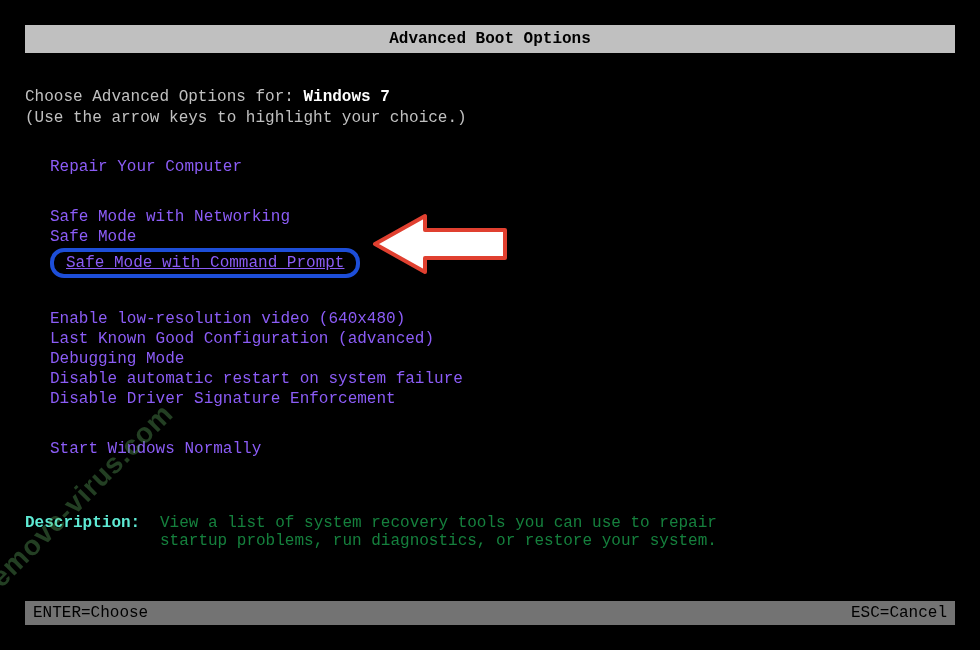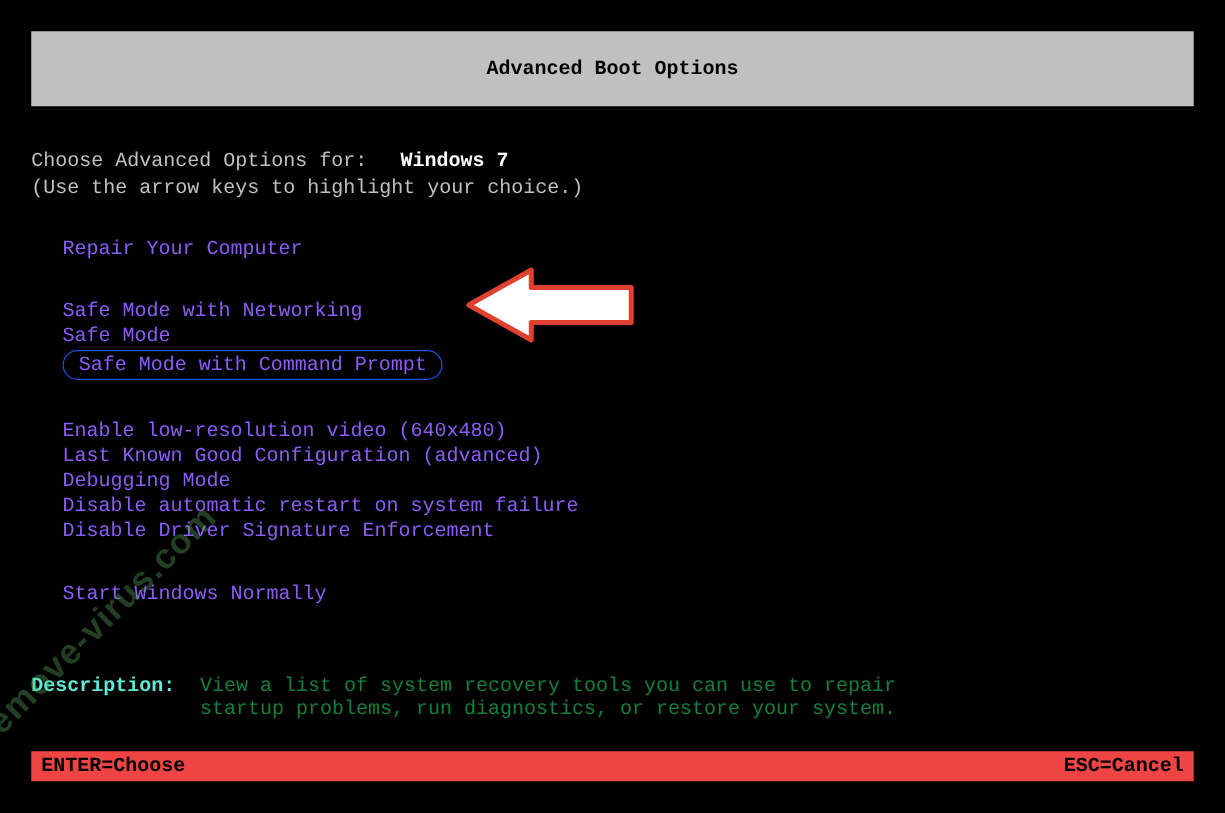--- a/index.html
+++ b/index.html
@@ -10,64 +10,65 @@
       font-family: 'Courier New', monospace;
       font-size: 16px;
       color: #c0c0c0;
       overflow: hidden;
       position: relative;
     }
     .title-bar {
       background: #c0c0c0;
       color: #000;
       text-align: center;
-      padding: 21px 0;
+      padding: 5px 0;
       margin: 25px 25px 0 25px;
       font-weight: bold;
     }
     .content {
       padding: 35px 25px 0 25px;
     }
     .header-line { margin-bottom: 3px; }
-    .os-name { color: #fff; font-weight: bold; margin-left: 17px; }
+    .os-name { color: #fff; font-weight: bold; }
     .section { margin-top: 30px; }
     .option {
       color: #8b5cf6;
       padding: 1px 0;
       margin-left: 25px;
       cursor: pointer;
     }
     .highlighted {
       display: inline-block;
       padding: 2px 12px;
-      border: 1px solid #1d4ed8;
+      border: 4px solid #1d4ed8;
       border-radius: 14px;
+      text-decoration: underline;
     }
     .description-row {
       margin-top: 55px;
       display: flex;
     }
     .desc-label {
       color: #5eead4;
       width: 135px;
       flex-shrink: 0;
       font-weight: bold;
     }
     .desc-text { color: #15803d; }
     .footer-bar {
       position: absolute;
       bottom: 25px;
       left: 25px;
       right: 25px;
-      background: #ef4444;
+      background: #737373;
       color: #000;
       display: flex;
       justify-content: space-between;
       padding: 3px 8px;
-      font-weight: bold;
+      font-weight: normal;
     }
     .arrow {
       position: absolute;
       left: 370px;
       top: 208px;
       pointer-events: none;
     }
     .watermark {
       position: absolute;
       left: -20px;

